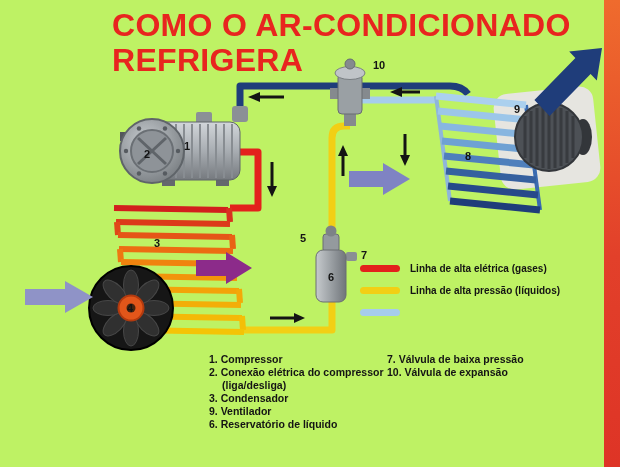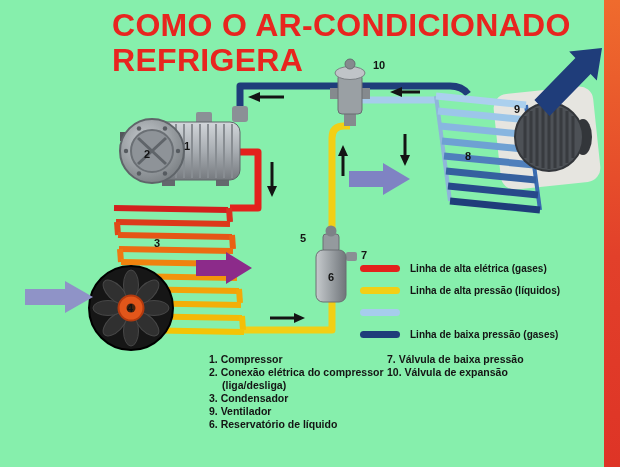--- a/index.html
+++ b/index.html
@@ -1,18 +1,18 @@
 <!DOCTYPE html>
 <html><head>
 <meta charset="utf-8">
 <style>
   html,body{margin:0;padding:0;background:#e9e7e2;}
   .page{
     position:relative;width:620px;height:467px;overflow:hidden;
-    background:#86efac;font-family:"Liberation Sans",sans-serif;
+    background:#bef264;font-family:"Liberation Sans",sans-serif;
   }
   .side-strip{
     position:absolute;right:0;top:0;width:16px;height:467px;
     background:linear-gradient(180deg,#ef6b2d 0%,#e2402a 55%,#de3426 100%);
   }
   .title{
     position:absolute;left:112px;top:8px;width:480px;
     color:#e8251f;font-weight:700;font-size:32px;line-height:35px;letter-spacing:.3px;
   }
   .legend{position:absolute;left:360px;top:257px;}
@@ -233,24 +233,20 @@
       <span class="swatch" style="background: rgb(227, 33, 28);"></span>
       <span class="legend-label">Linha de alta elétrica (gases)</span>
     </div>
     <div class="legend-row">
       <span class="swatch" style="background: rgb(242, 207, 21);"></span>
       <span class="legend-label">Linha de alta pressão (líquidos)</span>
     </div>
     <div class="legend-row">
       <span class="swatch" style="background: rgb(166, 205, 236);"></span>
     </div>
-    <div class="legend-row">
-      <span class="swatch" style="background: rgb(31, 61, 122);"></span>
-      <span class="legend-label">Linha de baixa pressão (gases)</span>
-    </div>
   </div>
 
   <div class="parts parts-left">
     <div>1. Compressor</div>
     <div>2. Conexão elétrica do compressor</div>
     <div class="indent">(liga/desliga)</div>
     <div>3. Condensador</div>
     <div>9. Ventilador</div>
     <div>6. Reservatório de líquido</div>
   </div>

